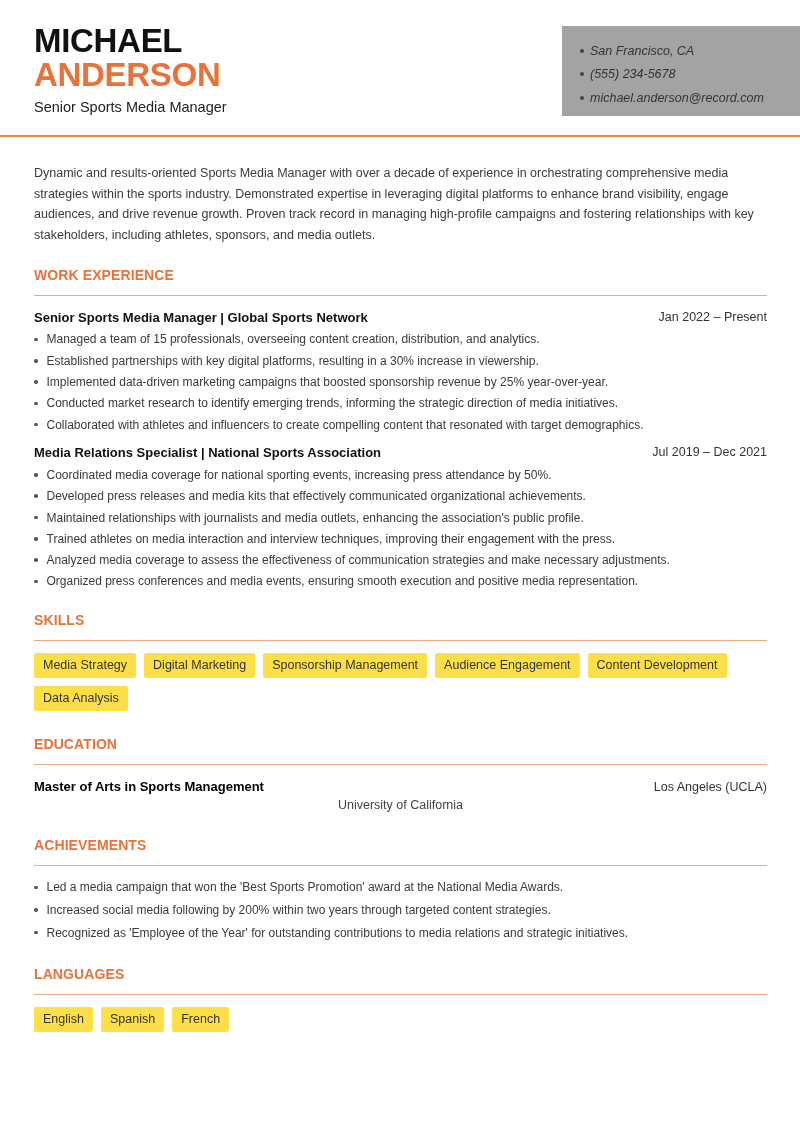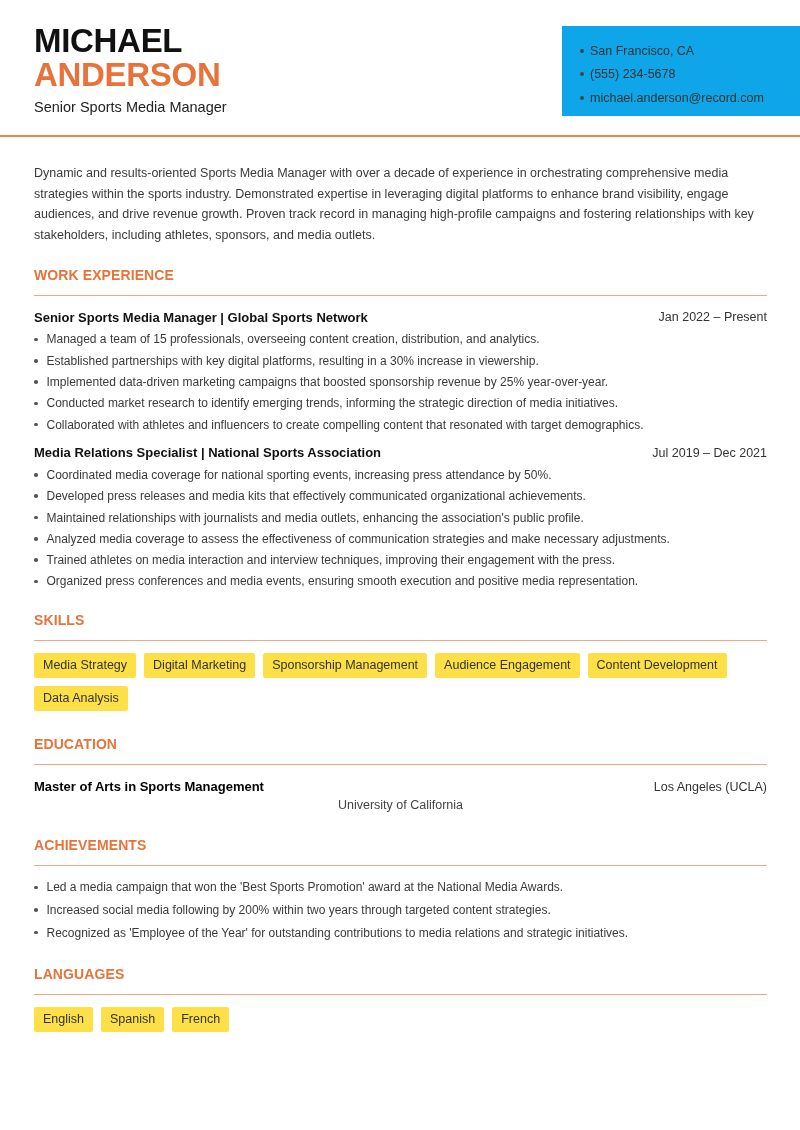--- a/index.html
+++ b/index.html
@@ -31,22 +31,23 @@
       top: 99px;
       font-size: 14.5px;
       color: #222222;
     }
     .contact-box {
       position: absolute;
       left: 562px;
       top: 26px;
       width: 238px;
       height: 90px;
-      background: #0ea5e9;
+      background: #a3a3a3;
       padding: 13px 0 0 18px;
+      font-style: italic;
     }
     .contact-item {
       display: flex;
       align-items: center;
       font-size: 12.5px;
       color: #333333;
       height: 23.5px;
     }
     .bullet-dot {
       display: inline-block;
@@ -66,21 +67,21 @@
       font-size: 14px;
       font-weight: bold;
       color: #E8733A;
       padding-bottom: 12px;
       border-bottom: 1.5px solid #EFA882;
       letter-spacing: 0.1px;
     }
     .job-head {
       display: flex;
       justify-content: space-between;
-      align-items: center;
+      align-items: flex-start;
       margin-top: 14px;
     }
     .job-role {
       font-size: 13px;
       font-weight: bold;
       color: #111111;
     }
     .job-date {
       font-size: 12.5px;
       color: #333333;
@@ -185,25 +186,25 @@
         <li>
             <span class="bullet-dot"></span>
             <span>Developed press releases and media kits that effectively communicated organizational achievements.</span>
           </li>
         <li>
             <span class="bullet-dot"></span>
             <span>Maintained relationships with journalists and media outlets, enhancing the association's public profile.</span>
           </li>
         <li>
             <span class="bullet-dot"></span>
+            <span>Trained athletes on media interaction and interview techniques, improving their engagement with the press.</span>
+          </li>
+        <li>
+            <span class="bullet-dot"></span>
             <span>Analyzed media coverage to assess the effectiveness of communication strategies and make necessary adjustments.</span>
-          </li>
-        <li>
-            <span class="bullet-dot"></span>
-            <span>Trained athletes on media interaction and interview techniques, improving their engagement with the press.</span>
           </li>
         <li>
             <span class="bullet-dot"></span>
             <span>Organized press conferences and media events, ensuring smooth execution and positive media representation.</span>
           </li>
       </ul>
     </div>
   </div>
 
   <div style="margin-top:20px;">

